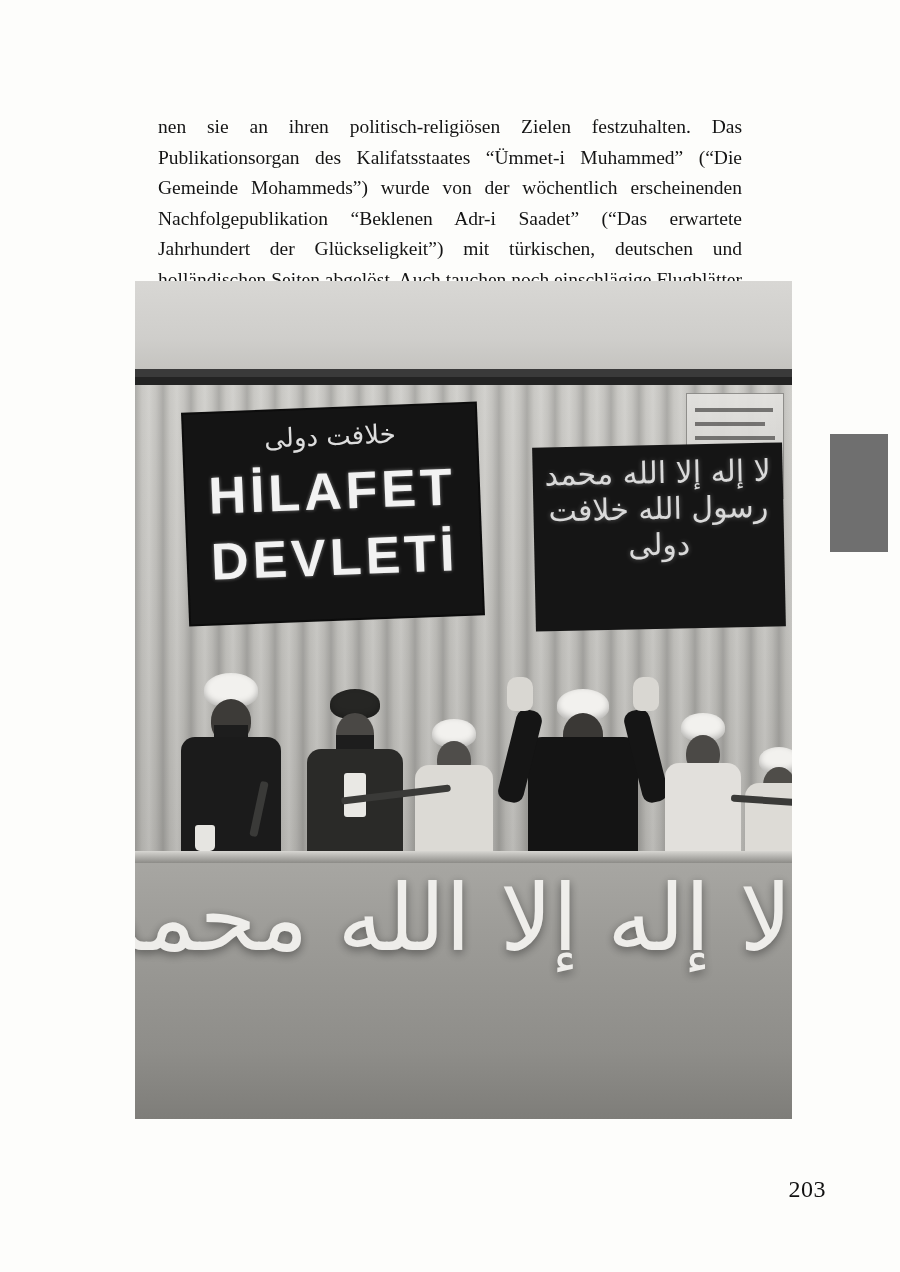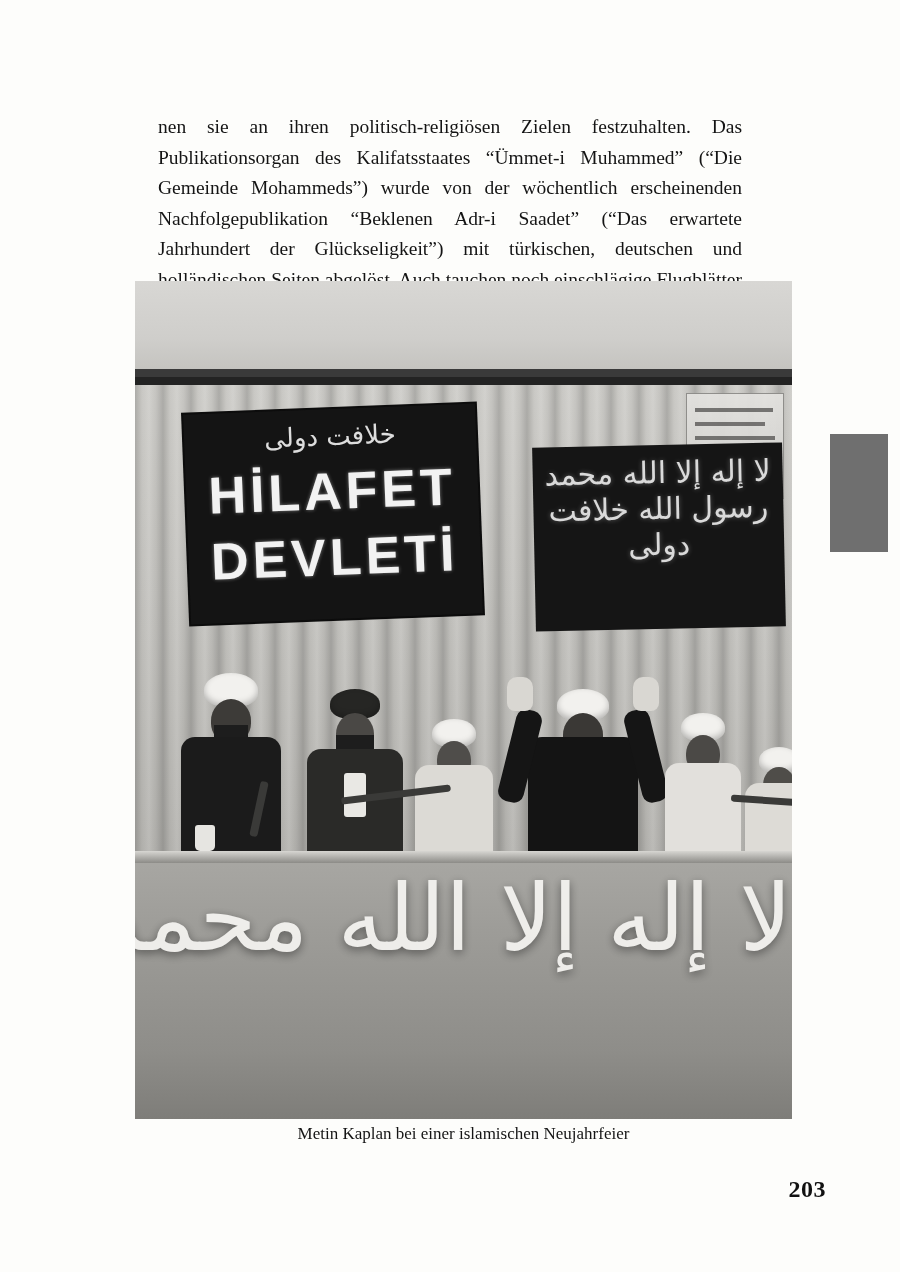--- a/index.html
+++ b/index.html
@@ -300,21 +300,21 @@
     height: 118px;
     background: #6f6f6f;
   }
 
   
   .folio {
     position: absolute;
     top: 1176px;
     right: 74px;
     font-size: 24px;
-    font-weight: 700;
+    font-weight: 400;
     letter-spacing: 0.5px;
     color: #111111;
   }
 </style>
 </head>
 <body>
 
 <div class="page">
 
 
@@ -403,19 +403,18 @@
       <div class="cup"></div>
 
       <div class="table-front">
         <div class="table-edge"></div>
         <div class="table-calli">لا إله إلا الله محمد رسول الله</div>
       </div>
 
     </div>
   </div>
 
-  <div class="caption">Metin Kaplan bei einer islamischen Neujahrfeier</div>
 
   <div class="side-tab"></div>
 
   <div class="folio">203</div>
 
 </div>
 
 </body></html>

